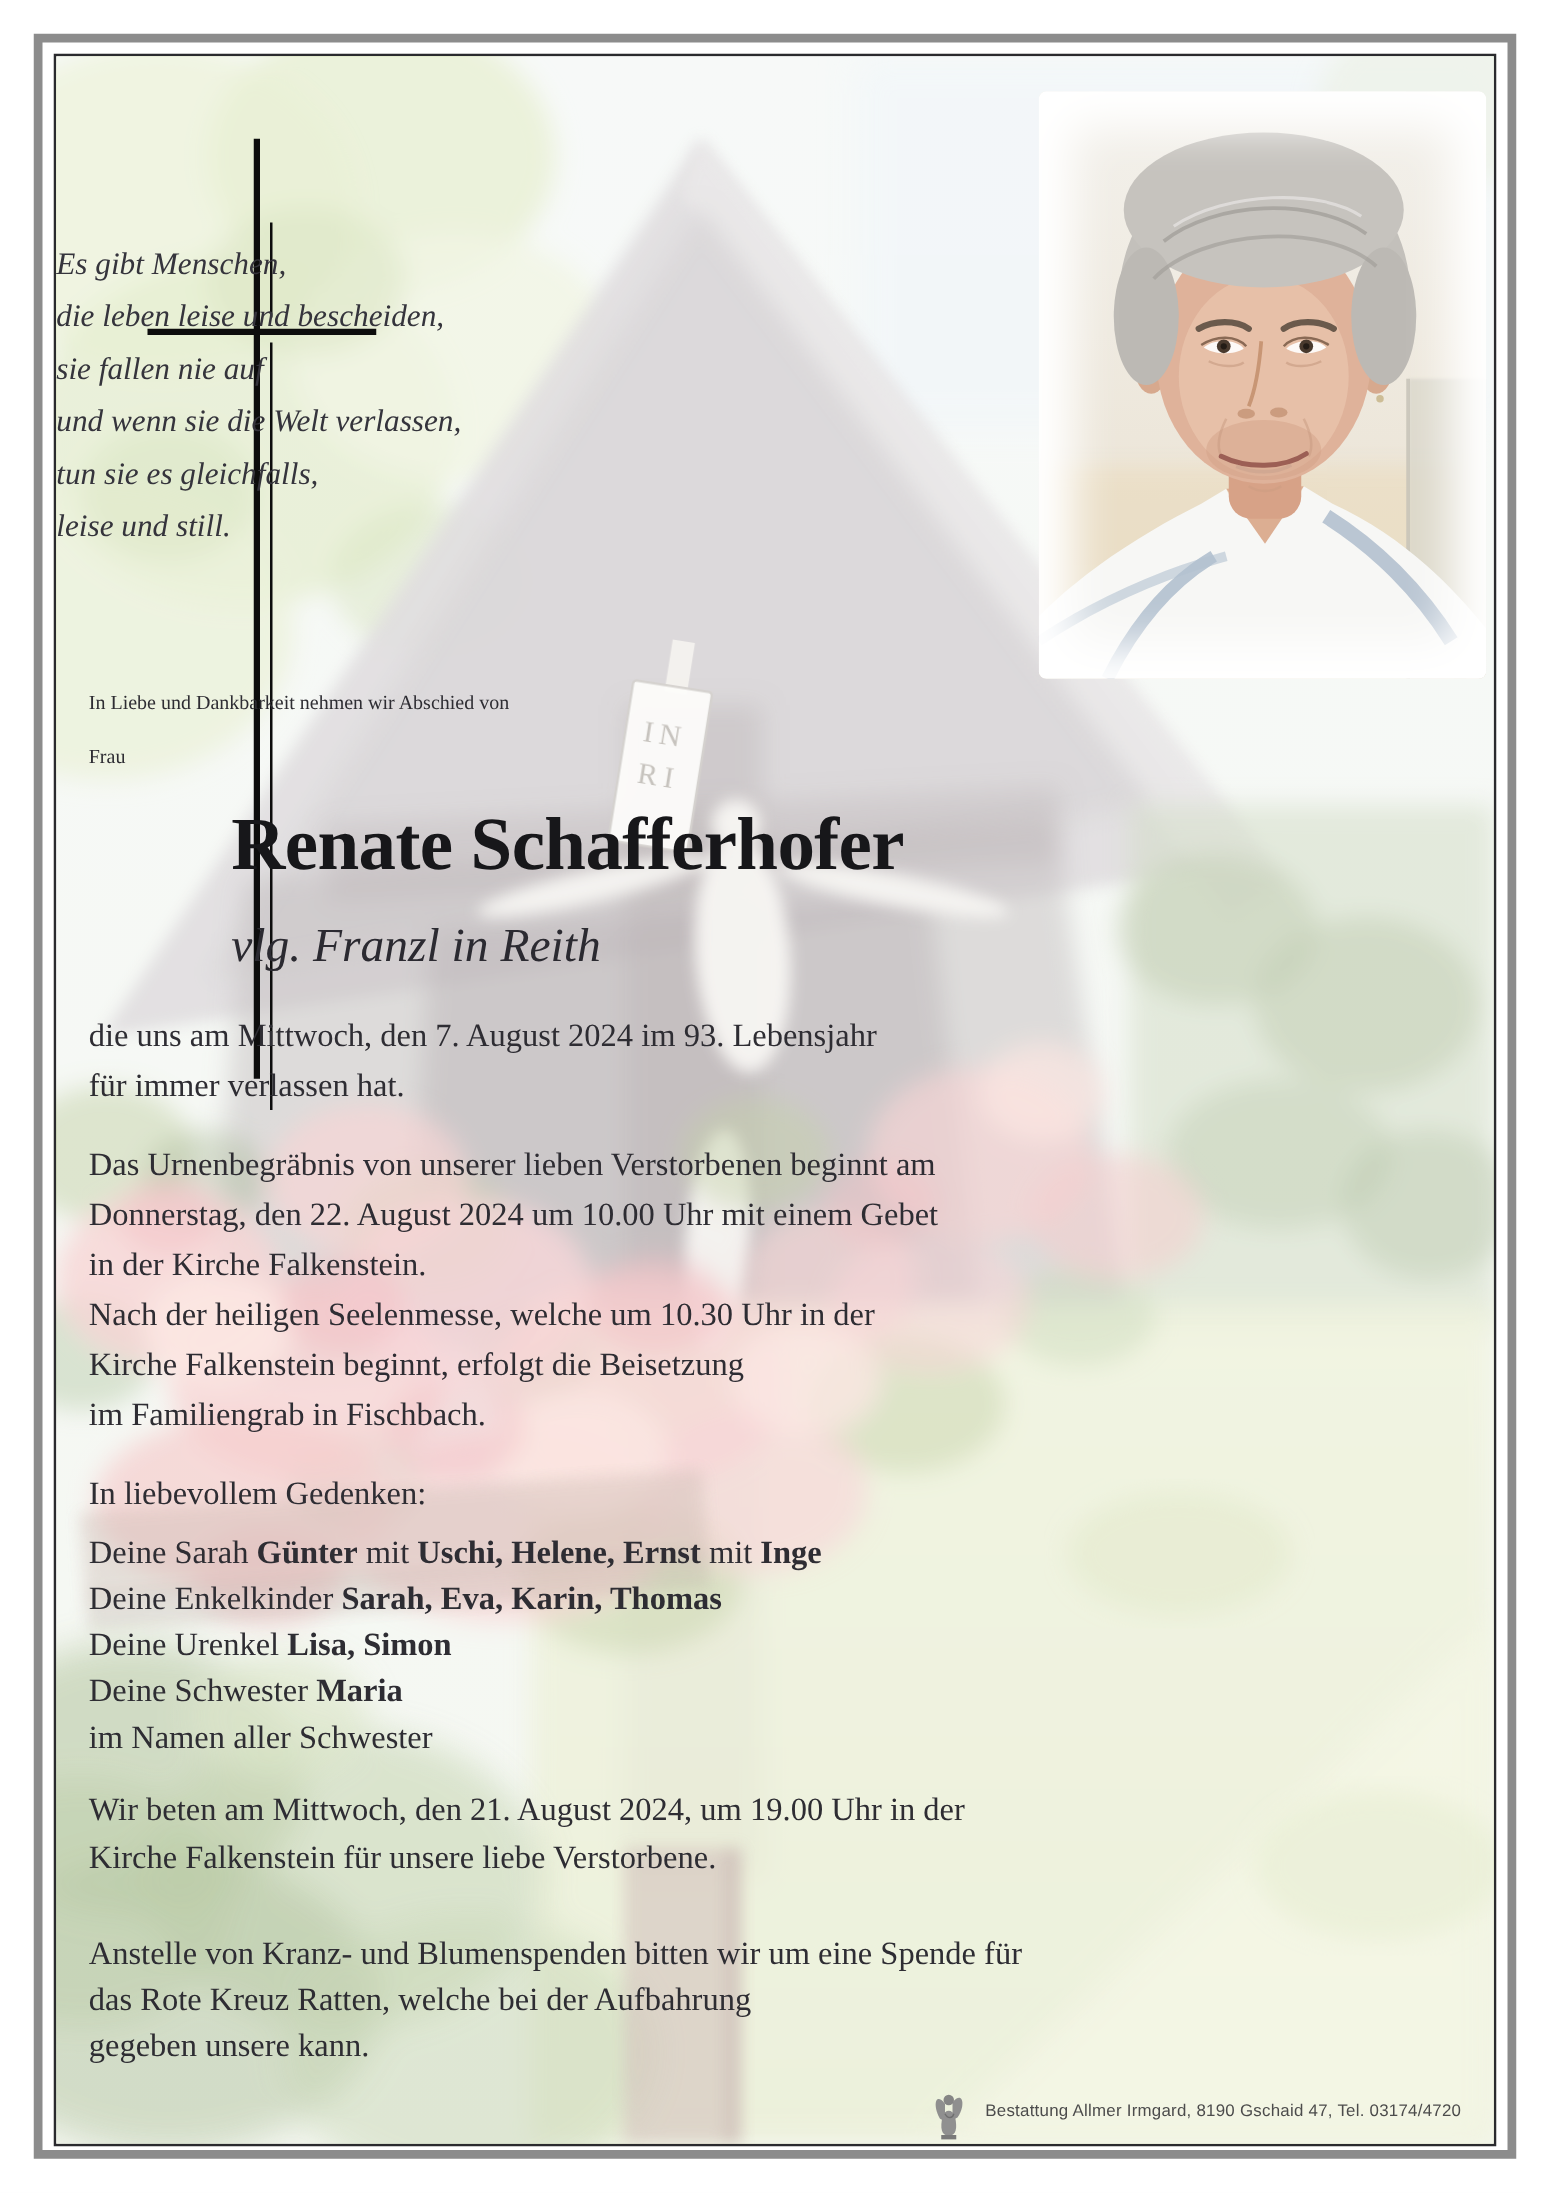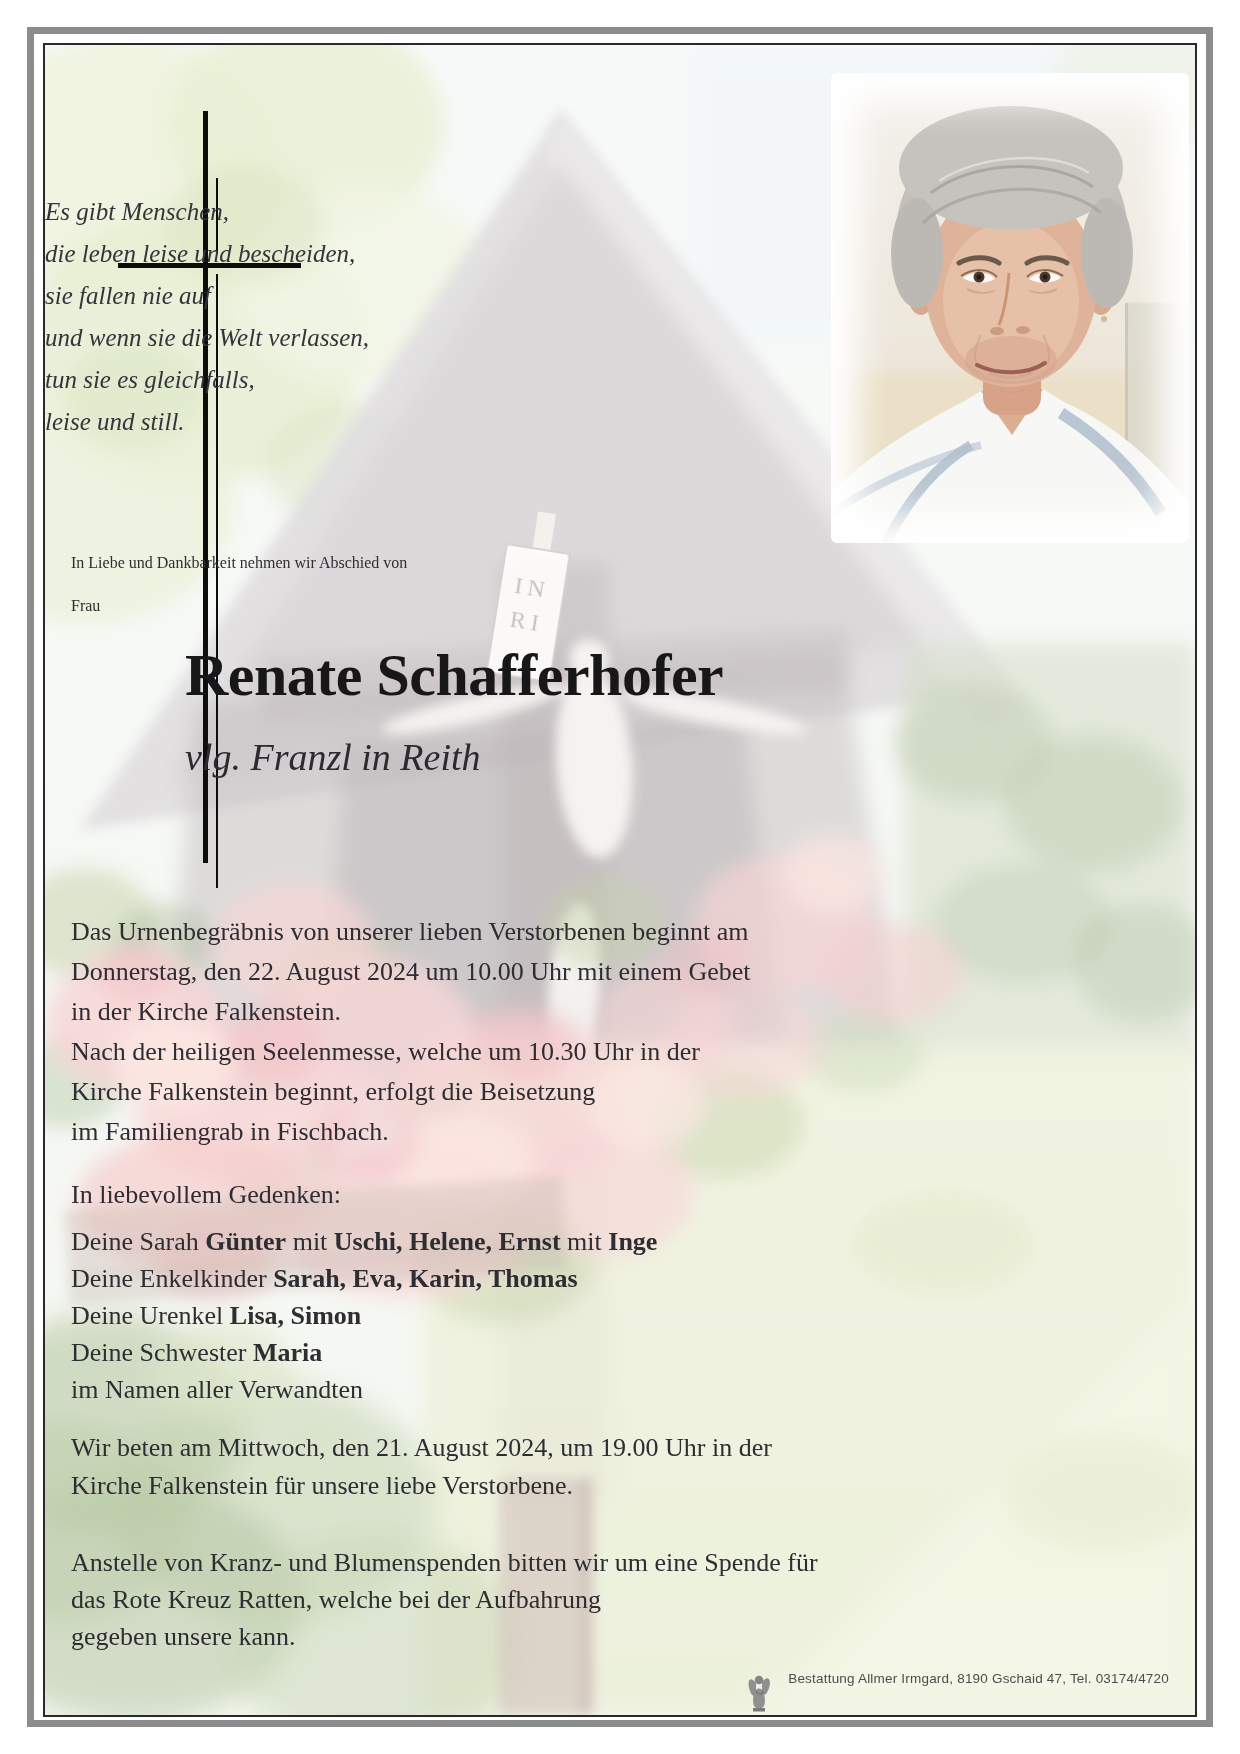--- a/index.html
+++ b/index.html
@@ -39,21 +39,21 @@
   .vulgo-block{top:689px;font-style:italic;font-size:38px;line-height:46px;color:#2b2a31;padding-left:140px;}
   .death-block{top:764px;font-size:26px;line-height:40px;padding-left:26px;}
   .funeral-block{top:867px;font-size:26px;line-height:40px;padding-left:26px;}
   .gedenken-heading{top:1130px;font-size:26px;line-height:40px;padding-left:26px;}
   .family-block{top:1178px;font-size:26px;line-height:37px;padding-left:26px;}
   .family-block b{font-weight:bold;}
   .prayer-block{top:1384px;font-size:26px;line-height:38px;padding-left:26px;}
   .donation-block{top:1479px;font-size:26px;line-height:37px;padding-left:26px;margin-top:20px;}
 
   
-  .footer{position:absolute;top:1626px;right:26px;z-index:4;display:flex;align-items:flex-start;gap:14px;}
+  .footer{position:absolute;top:1626px;right:26px;z-index:4;display:flex;align-items:center;gap:14px;}
   .footer .angel{width:30px;height:42px;}
   .footer .fh-text{font-family:"Liberation Sans",sans-serif;font-size:13.5px;color:#4c4c4c;
                    padding-bottom:7px;letter-spacing:0.2px;}
 </style>
 </head>
 <body>
 
 <div class="outer-frame"></div>
 
 <div class="content">
@@ -279,38 +279,42 @@
 
   <div class="txt intro">
     <span class="line">In Liebe und Dankbarkeit nehmen wir Abschied von</span>
     <span class="line">Frau</span>
   </div>
 
   <div class="txt name-block">Renate Schafferhofer</div>
 
   <div class="txt vulgo-block">vlg. Franzl in Reith</div>
 
+  <div class="txt death-block">
+    <span class="line">die uns am Mittwoch, den 7. August 2024 im 93. Lebensjahr</span>
+    <span class="line">für immer verlassen hat.</span>
+  </div>
 
   <div class="txt funeral-block">
     <span class="line">Das Urnenbegräbnis von unserer lieben Verstorbenen beginnt am</span>
     <span class="line">Donnerstag, den 22. August 2024 um 10.00 Uhr mit einem Gebet</span>
     <span class="line">in der Kirche Falkenstein.</span>
     <span class="line">Nach der heiligen Seelenmesse, welche um 10.30 Uhr in der</span>
     <span class="line">Kirche Falkenstein beginnt, erfolgt die Beisetzung</span>
     <span class="line">im Familiengrab in Fischbach.</span>
   </div>
 
   <div class="txt gedenken-heading">In liebevollem Gedenken:</div>
 
   <div class="txt family-block">
     <span class="line"><span>Deine Sarah </span><b>Günter</b><span> mit </span><b>Uschi, Helene, Ernst</b><span> mit </span><b>Inge</b></span>
     <span class="line"><span>Deine Enkelkinder </span><b>Sarah, Eva, Karin, Thomas</b></span>
     <span class="line"><span>Deine Urenkel </span><b>Lisa, Simon</b></span>
     <span class="line"><span>Deine Schwester </span><b>Maria</b></span>
-    <span class="line">im Namen aller Verwandten</span>
+    <span class="line">im Namen aller Schwester</span>
   </div>
 
   <div class="txt prayer-block">
     <span class="line">Wir beten am Mittwoch, den 21. August 2024, um 19.00 Uhr in der</span>
     <span class="line">Kirche Falkenstein für unsere liebe Verstorbene.</span>
   </div>
 
   <div class="txt donation-block">
     <span class="line">Anstelle von Kranz- und Blumenspenden bitten wir um eine Spende für</span>
     <span class="line">das Rote Kreuz Ratten, welche bei der Aufbahrung</span>

